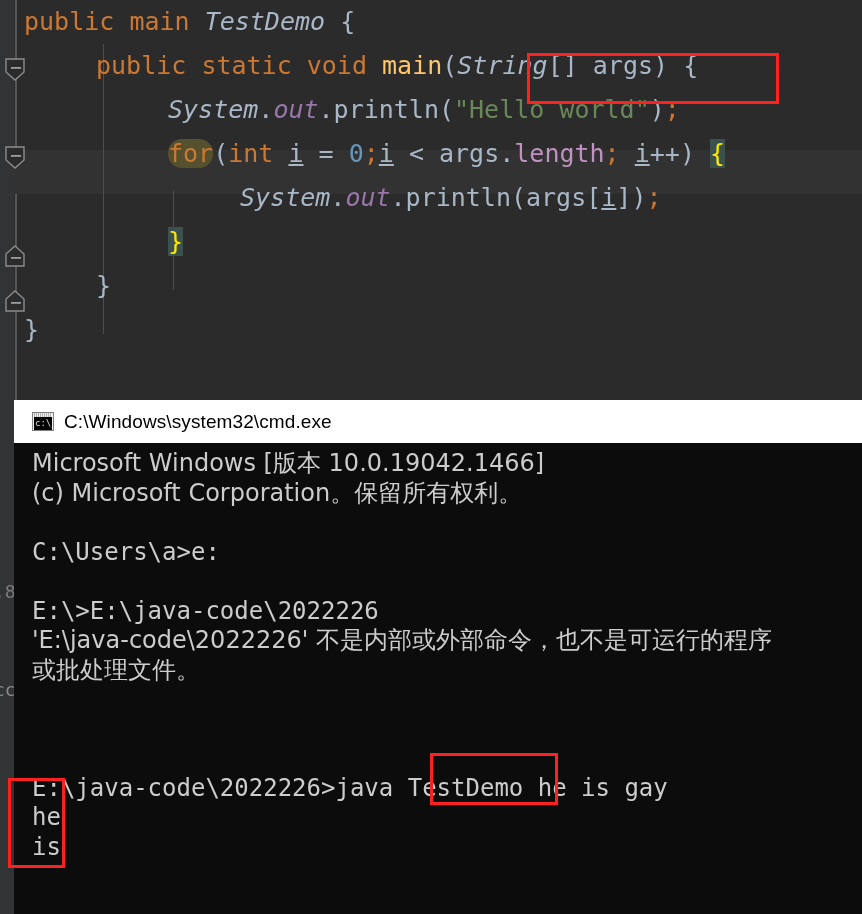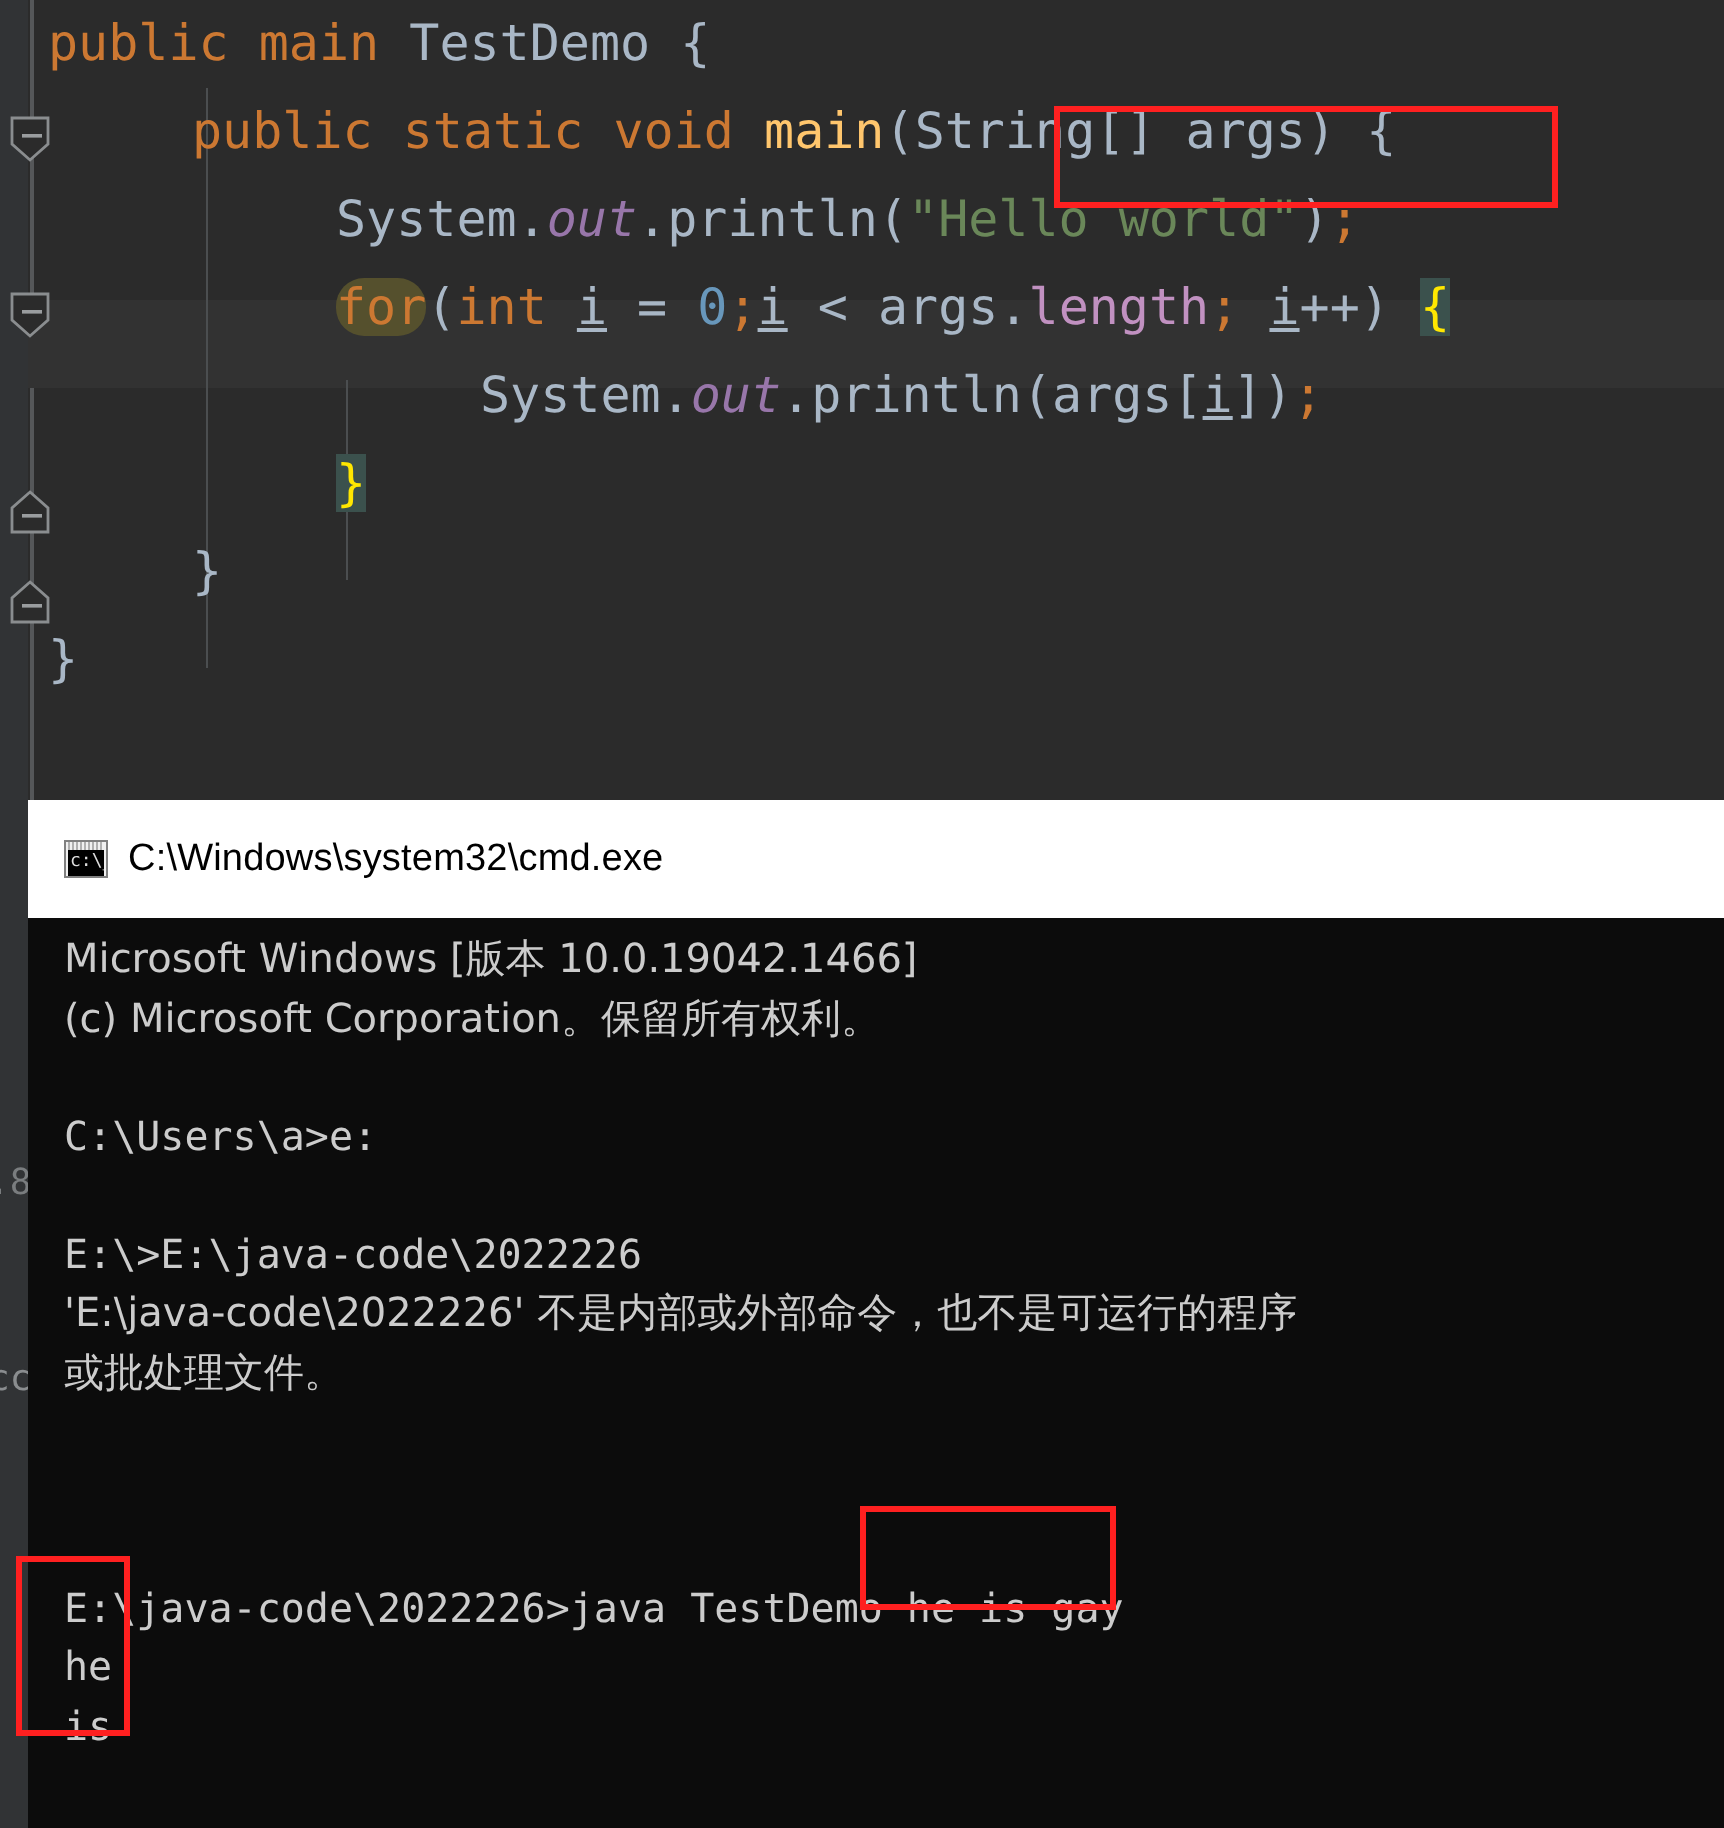--- a/index.html
+++ b/index.html
@@ -18,50 +18,50 @@
   .fold svg { display:block; }
 
   .indent-guide { position:absolute; width:1px; background:#4b4e50; }
 
   .caret-line { position:absolute; left:14px; right:0; height:44px; background:#323232; }
 
   .code-line { position:absolute; left:0; white-space:pre; font-size:25px;
                line-height:44px; letter-spacing:0px; font-family:"DejaVu Sans Mono", monospace; }
 
   .kw   { color:#cc7832; }
-  .cls  { color:#a9b7c6; }
+  .cls  { color:#a9b7c6;font-style:italic; }
   .plain{ color:#a9b7c6; }
   .mth  { color:#ffc66d; }
   .fld  { color:#9876aa; font-style:italic; }
   .prop { color:#c191c1; }
   .str  { color:#6a8759; }
   .num  { color:#6897bb; }
   .var  { color:#a9b7c6; text-decoration:underline; }
   .brc-hl { color:#ffe700; background:#3b514d; }
   .kw-hl  { color:#cc7832; background:#55502d;border-radius:14px; }
   .brace-c { color:#a9b7c6; }
 
   
   #terminal { position:absolute; left:14px; top:400px; width:848px; height:514px;
               background:#0c0c0c; }
-  #term-title { height:59px; background:#ffffff; display:flex; align-items:center;
+  #term-title { height:43px; background:#ffffff; display:flex; align-items:center;
                 padding-left:18px; }
   #term-title .tlabel { font-family:"Liberation Sans", sans-serif; font-size:19px;
                         color:#000; letter-spacing:.1px; }
   .cmd-ico { width:22px; height:19px; margin-right:10px; position:relative;
              background:#f0f0f0; border:1px solid #808080; flex:0 0 auto; }
   .cmd-ico::before { content:""; position:absolute; left:1px; top:0px; right:1px; height:4px;
                      background:repeating-linear-gradient(90deg,#b0b0b0 0 1px,#f0f0f0 1px 2px); }
   .cmd-ico::after { content:"c:\\_"; position:absolute; left:1px; top:4px; right:1px; bottom:0;
                     background:#000; color:#ddd; font-family:"DejaVu Sans Mono", monospace;
                     font-size:9px; line-height:13px; padding-left:1px; overflow:hidden; }
 
   #term-body { position:relative; height:472px; background:#0c0c0c; padding:6px 0 0 18px; }
   .tline { white-space:pre; color:#ccc; font-family:"DejaVu Sans Mono", monospace;
-           font-size:20px; line-height:29.5px; letter-spacing:0px; }
+           font-size:24px; line-height:29.5px; letter-spacing:0px; }
   .tline.cn { font-family:"DejaVu Sans", sans-serif; }
 
   
   .annot { position:absolute; border:3px solid #ff2020; pointer-events:none; }
 
   
   .ghost { position:absolute; white-space:pre; color:#a9b7c6; font-size:25px;
            line-height:44px; font-family:"DejaVu Sans Mono", monospace; }
 </style>
 </head>

